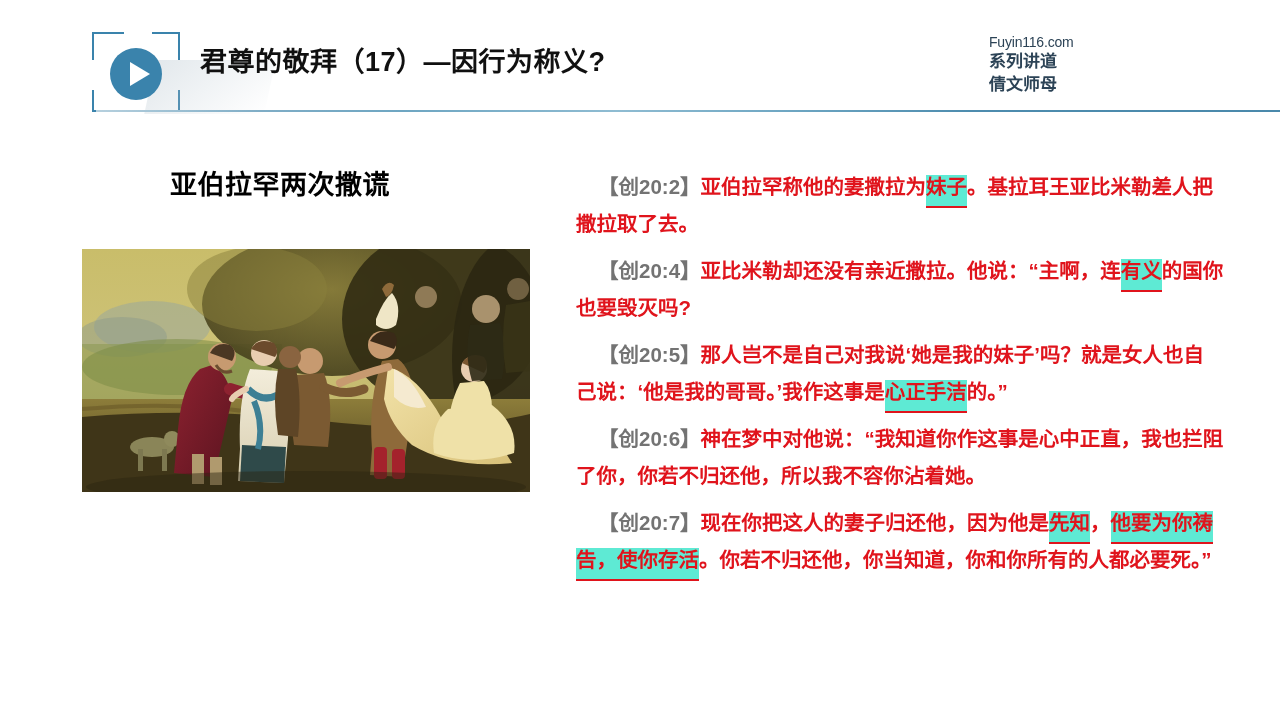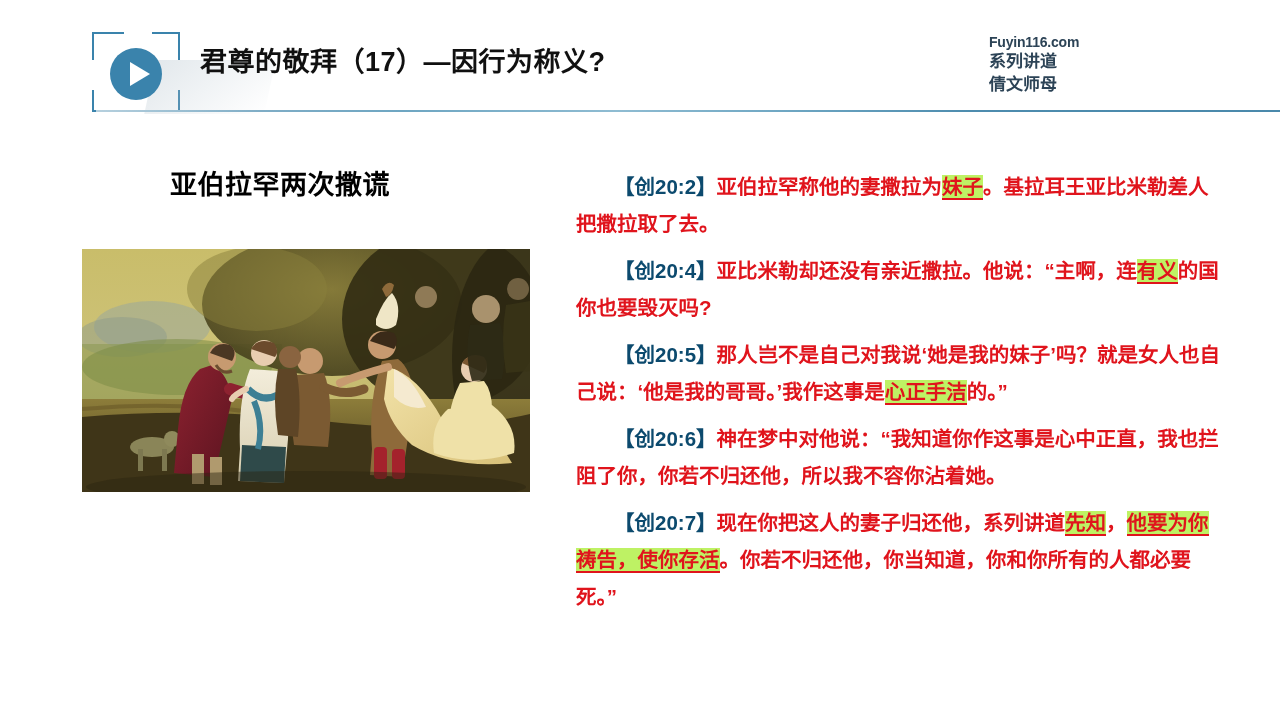--- a/index.html
+++ b/index.html
@@ -108,21 +108,21 @@
     position: absolute;
     right: 16px;
     top: 33px;
     width: 180px;
     text-align: left;
     color: #2c4356;
     line-height: 1.32;
   }
   .brand-site {
     font-size: 14px;
-    font-weight: bold;
+    font-weight: normal;
     letter-spacing: -0.2px;
   }
   .brand-line {
     font-size: 17px;
     font-weight: bold;
   }
 
   .header-rule {
     position: absolute;
     left: 96px;
@@ -167,25 +167,25 @@
   .verse {
     color: #e0141c;
     font-size: 20.5px;
     font-weight: bold;
     line-height: 37px;
     text-indent: 22px;
     margin-bottom: 10px;
     font-family: "Liberation Sans", "DejaVu Sans", sans-serif;
   }
   .verse:last-child { margin-bottom: 0; }
-  .ref { color: #0c4a6e; margin-left: 16px; }
+  .ref { color: #737373; }
   .hl {
-    background: #bef264;
+    background: #5eead4;
     border-bottom: 2px solid #e0141c;
-    padding-bottom: 0px;
+    padding-bottom: 8px;
     text-align: center;
   }
 </style>
 </head>
 <body>
 
 <div class="slide-header">
 
   <div class="logo-frame">
     <div class="logo-gapline-top"></div>
@@ -307,14 +307,14 @@
 
     <ellipse cx="224" cy="238" rx="220" ry="16" fill="#2a2310" opacity="0.45"></ellipse>
   </svg>
 </div>
 
 <div class="scripture">
     <div class="verse"><span class="ref">【创20:2】</span><span>亚伯拉罕称他的妻撒拉为</span><span class="hl">妹子</span><span>。基拉耳王亚比米勒差人把撒拉取了去。</span></div>
     <div class="verse"><span class="ref">【创20:4】</span><span>亚比米勒却还没有亲近撒拉。他说：“主啊，连</span><span class="hl">有义</span><span>的国你也要毁灭吗?</span></div>
     <div class="verse"><span class="ref">【创20:5】</span><span>那人岂不是自己对我说‘她是我的妹子’吗？就是女人也自己说：‘他是我的哥哥。’我作这事是</span><span class="hl">心正手洁</span><span>的。”</span></div>
     <div class="verse"><span class="ref">【创20:6】</span><span>神在梦中对他说：“我知道你作这事是心中正直，我也拦阻了你，你若不归还他，所以我不容你沾着她。</span></div>
-    <div class="verse"><span class="ref">【创20:7】</span><span>现在你把这人的妻子归还他，系列讲道</span><span class="hl">先知</span><span>，</span><span class="hl">他要为你祷告，使你存活</span><span>。你若不归还他，你当知道，你和你所有的人都必要死。”</span></div>
+    <div class="verse"><span class="ref">【创20:7】</span><span>现在你把这人的妻子归还他，因为他是</span><span class="hl">先知</span><span>，</span><span class="hl">他要为你祷告，使你存活</span><span>。你若不归还他，你当知道，你和你所有的人都必要死。”</span></div>
   </div>
 
 </body></html>

